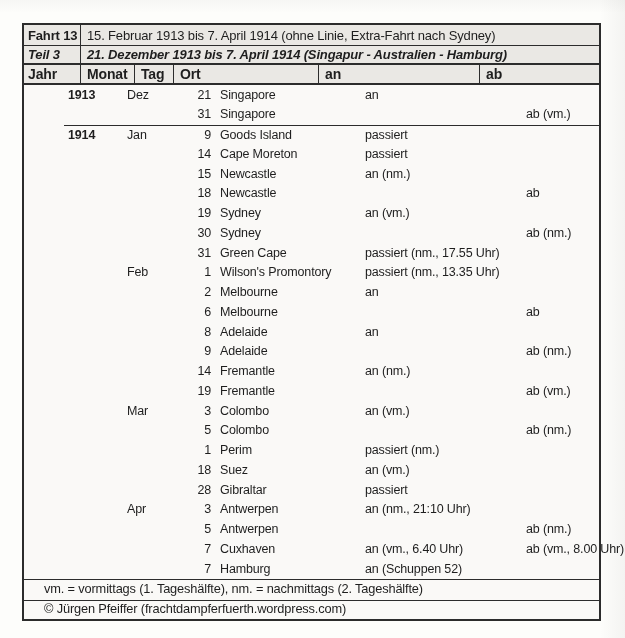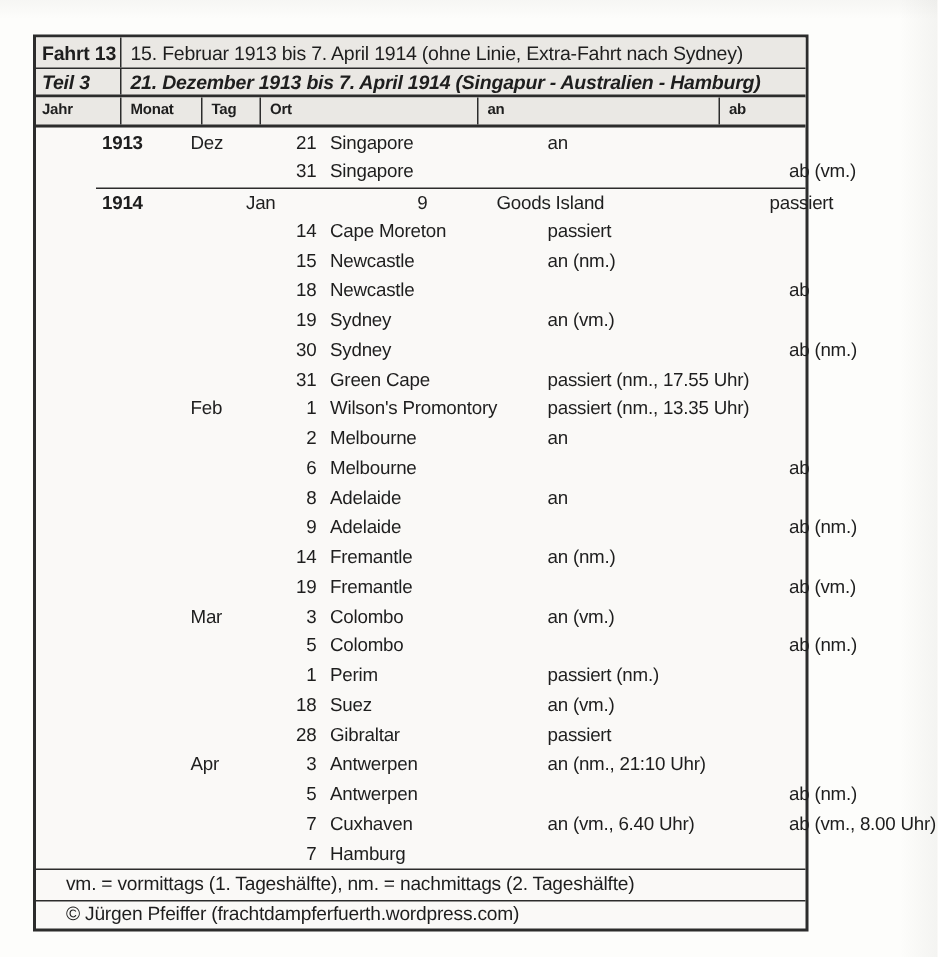--- a/index.html
+++ b/index.html
@@ -21,21 +21,21 @@
     inset: 0;
     pointer-events: none;
     background:
       linear-gradient(to left, rgba(120,120,115,0.07), rgba(0,0,0,0) 4%),
       linear-gradient(to bottom, rgba(120,120,115,0.05), rgba(0,0,0,0) 2%);
   }
   .doc-table {
     position: absolute;
     left: 22px;
     top: 23px;
-    width: 517px;
+    width: 579px;
     border: 2px solid #2c2c2c;
     background: #faf9f7;
     box-sizing: border-box;
   }
   .row {
     display: grid;
     box-sizing: border-box;
   }
   .title-row {
     grid-template-columns: 57px 1fr;
@@ -54,21 +54,20 @@
     background: #eae8e4;
     border-bottom: 2px solid #2c2c2c;
   }
   .data-row {
     grid-template-columns: 57px 54px 39px 145px 161px 1fr;
     height: 19.76px;
     margin-left: 40px;
   }
   .data-row.section-start {
     border-top: 1.5px solid #2c2c2c;
-    gap: 37px;
   }
   .footer-row {
     grid-template-columns: 1fr;
     height: 21px;
     border-top: 1.5px solid #2c2c2c;
   }
   .footer-row.second {
     height: 19px;
   }
   .cell {
@@ -78,21 +77,21 @@
     overflow: visible;
     font-size: 12.5px;
     letter-spacing: -0.15px;
     line-height: 1;
   }
   .bold { font-weight: bold; }
   .vline { border-right: 1.5px solid #2c2c2c; }
   .pl4 { padding-left: 4px; }
   .pl6 { padding-left: 6px; }
   .title-row .cell { font-size: 13px; }
-  .header-row .cell { font-size: 10px; }
+  .header-row .cell { font-size: 14px; }
   .c-tag {
     justify-content: flex-end;
     padding-right: 3px;
   }
   .footer-row .cell { padding-left: 20px; font-size: 12.8px; }
 </style>
 </head>
 <body>
 
 <div class="scan-shade"></div>
@@ -333,20 +332,21 @@
     <div class="cell pl6 c-ort">Cuxhaven</div>
     <div class="cell pl6 c-an">an (vm., 6.40 Uhr)</div>
     <div class="cell pl6 c-ab">ab (vm., 8.00 Uhr)</div>
   </div>
 
   <div class="row data-row">
     <div class="cell bold pl4 c-jahr"></div>
     <div class="cell pl6 c-monat"></div>
     <div class="cell c-tag">7</div>
     <div class="cell pl6 c-ort">Hamburg</div>
+    <div class="cell pl6 c-an">an (Schuppen 52)</div>
     <div class="cell pl6 c-ab"></div>
   </div>
 </div>
 
   <div class="row footer-row">
     <div class="cell">vm. = vormittags (1. Tageshälfte), nm. = nachmittags (2. Tageshälfte)</div>
   </div>
   <div class="row footer-row second">
     <div class="cell">© Jürgen Pfeiffer (frachtdampferfuerth.wordpress.com)</div>
   </div>

